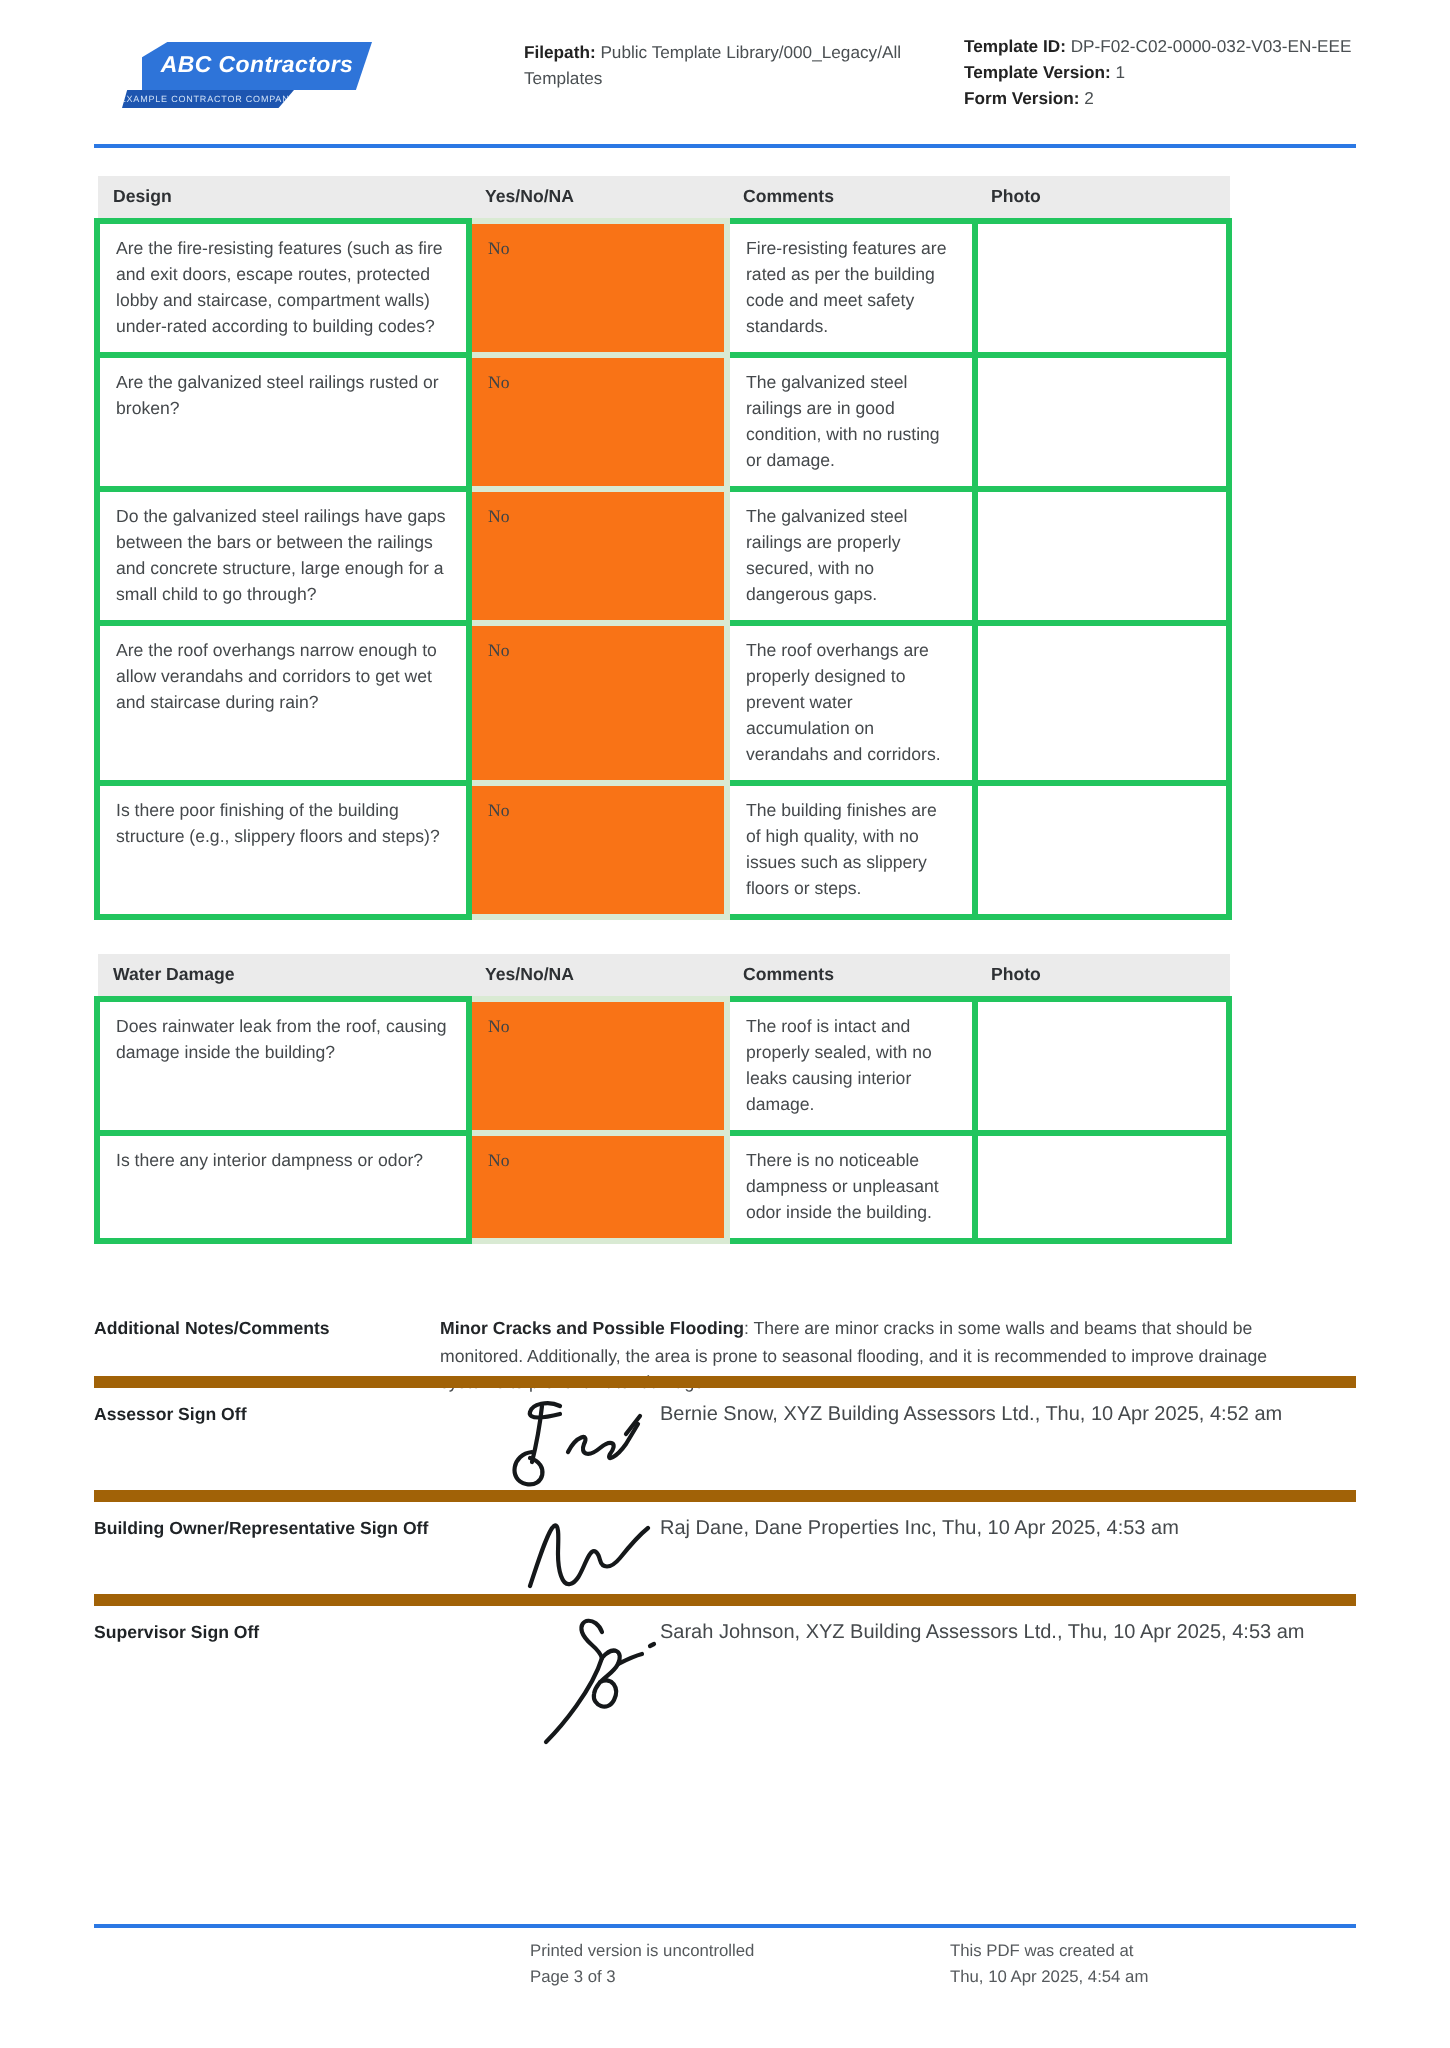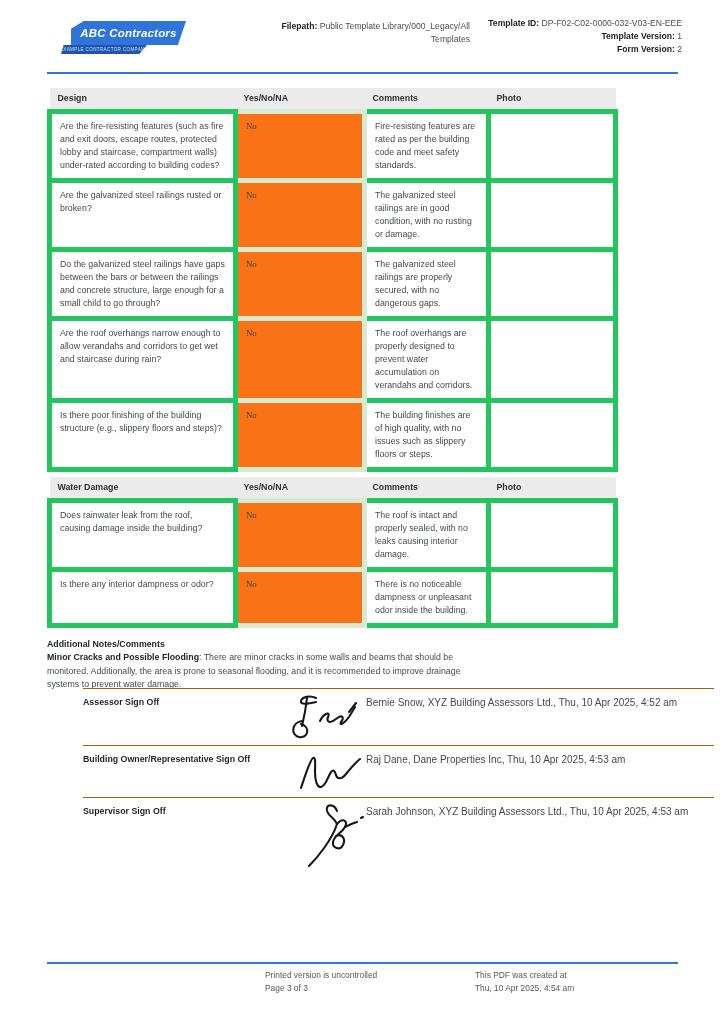--- a/index.html
+++ b/index.html
@@ -10,49 +10,49 @@
   .logo{position:absolute;left:47px;top:21px;width:118px;height:36px;}
   .logo-main{position:relative;width:115px;height:24px;background:#2e74d9;
     clip-path:polygon(11% 0,100% 0,93% 100%,0 100%,0 32%);
     display:flex;align-items:center;justify-content:center;margin-left:24px;}
   .logo-main span{color:#fff;font-weight:bold;font-style:italic;font-size:11.5px;letter-spacing:.2px;}
   .logo-sub{position:relative;margin-left:14px;width:86px;height:9px;background:#1d55b0;
     clip-path:polygon(3% 0,100% 0,91% 100%,0 100%);
     display:flex;align-items:center;justify-content:center;}
   .logo-sub span{color:#cfe0f7;font-size:4.5px;letter-spacing:.4px;text-transform:uppercase;white-space:nowrap;}
 
-  .hdr-block{position:absolute;top:20px;font-size:8.6px;line-height:13px;color:#4a4f52;text-align:right;}
+  .hdr-block{position:absolute;top:20px;font-size:8.6px;line-height:13px;color:#4a4f52;}
   .hdr-filepath{left:262px;width:208px;}
   .hdr-meta{left:482px;top:17px;width:200px;}
   .hdr-block b{color:#222;font-weight:bold;}
   .hdr-meta .mline{display:block;}
 
   .rule-blue{position:absolute;left:47px;width:631px;height:2px;background:#2b78e4;}
   .rule-hdr{top:72px;}
   .rule-ftr{top:962px;}
 
   
   .qtable{position:absolute;left:47px;width:566px;border-collapse:collapse;table-layout:fixed;
     font-size:8.8px;line-height:13px;border-radius:24px;}
   .qtable.t1{top:88px;}
   .qtable.t2{top:477px;}
   .qtable th{background:#ebebeb;color:#2e3134;font-weight:bold;text-align:left;
     padding:4px 8px;font-size:8.8px;border:none;}
-  .qtable td{border:5px solid #22c55e;vertical-align:top;padding:6px 8px;color:#45494c;}
+  .qtable td{border:3px solid #22c55e;vertical-align:top;padding:6px 8px;color:#45494c;}
   .qtable td.ans{background:#f97316;border-color:#d9ead3;color:#3f4346;font-family:Liberation Serif, serif;}
   col.c-q{width:186px;} col.c-a{width:129px;} col.c-c{width:124px;} col.c-p{width:127px;}
 
   
-  .notes{position:absolute;left:47px;top:638px;width:631px;display:flex;flex-direction:column;}
+  .notes{position:absolute;left:47px;top:658px;width:631px;display:flex;}
   .notes .nlabel{width:173px;font-weight:bold;color:#1f2326;font-size:8.8px;line-height:13px;flex:none;}
   .notes .nbody{width:445px;font-size:8.8px;line-height:13.5px;color:#45494c;}
   .notes .nbody b{color:#232629;}
 
   
-  .signoff{position:absolute;left:47px;width:631px;border-top:1px solid #a16207;padding-top:7px;margin-left:36px;}
+  .signoff{position:absolute;left:47px;width:631px;border-top:6px solid #a16207;padding-top:7px;}
   .so-1{top:688px;height:50px;}
   .so-2{top:745px;height:45px;}
   .so-3{top:797px;height:78px;}
   .so-label{position:absolute;left:0;top:7px;width:170px;font-weight:bold;color:#1f2326;
     font-size:8.8px;line-height:13px;}
   .so-sig{position:absolute;left:178px;top:2px;width:145px;display:flex;justify-content:center;}
   .so-name{position:absolute;left:283px;top:7px;width:348px;font-size:10px;line-height:13px;color:#45494c;}
   .sig-stroke{fill:none;stroke:#15181a;stroke-width:2.1;stroke-linecap:round;stroke-linejoin:round;}
 
   

